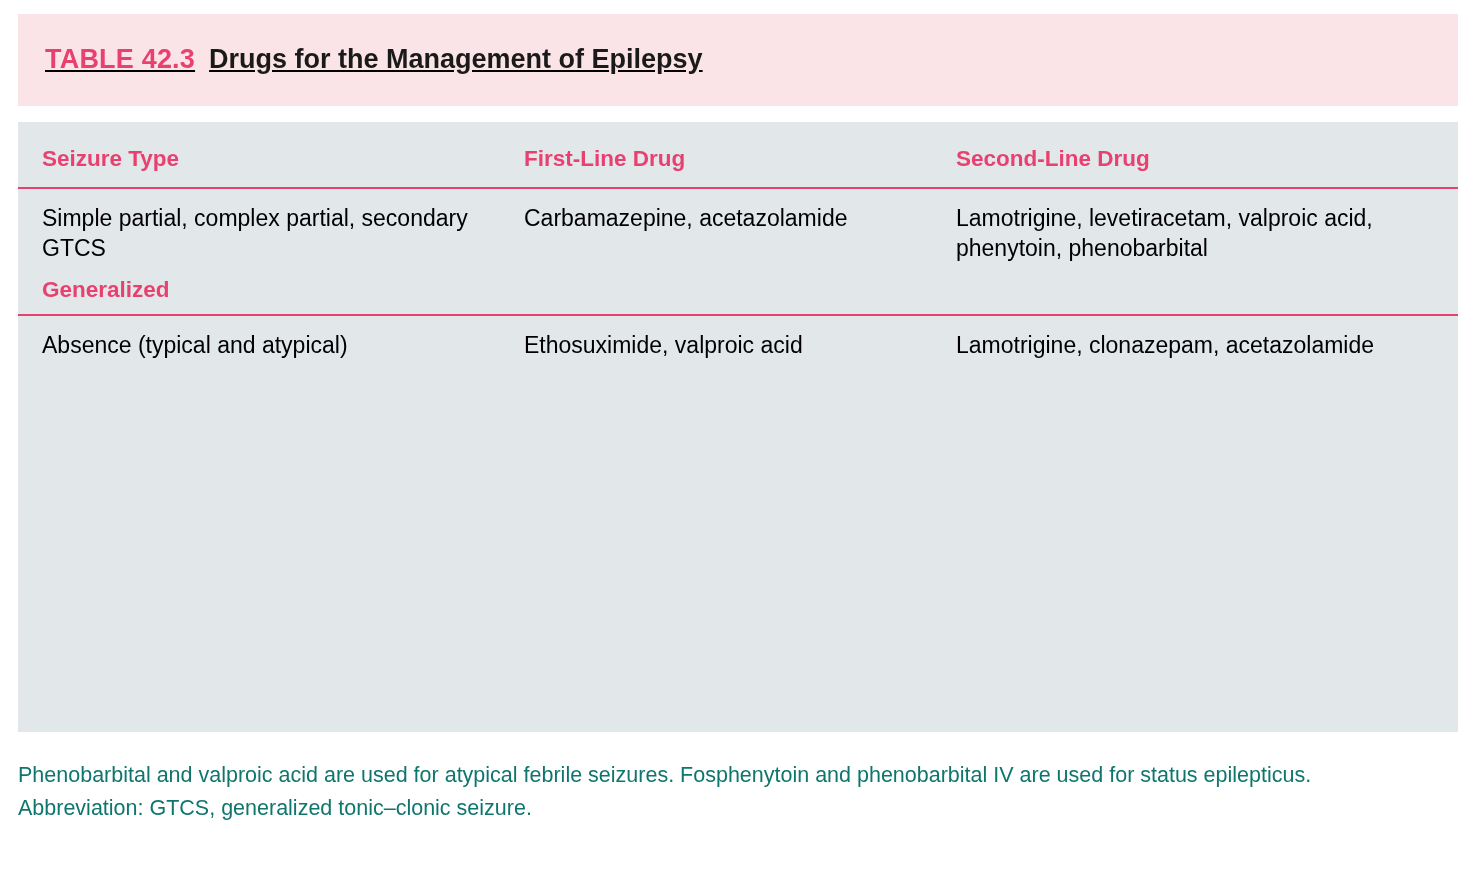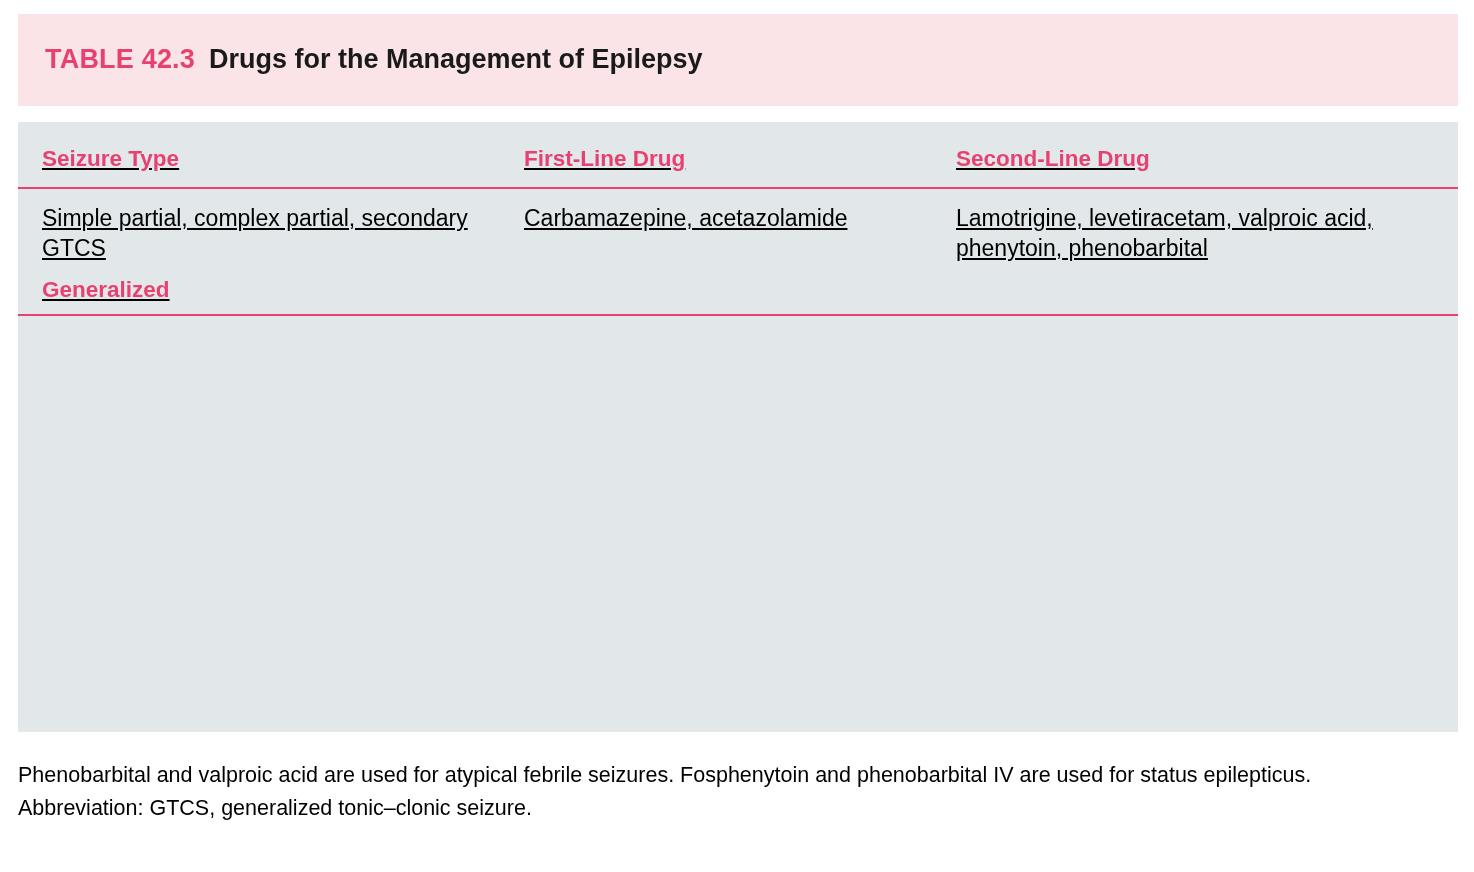--- a/index.html
+++ b/index.html
@@ -23,20 +23,21 @@
   .title-banner {
     position: absolute;
     left: 18px;
     top: 14px;
     width: 1440px;
     height: 92px;
     background: #fbe4e8;
     box-sizing: border-box;
     display: flex;
     align-items: center;
+    text-decoration: underline;
   }
   .title-text {
     padding-left: 27px;
     font-size: 27px;
     line-height: 1.1;
     white-space: nowrap;
   }
   .title-number {
     color: #e8416f;
     font-weight: bold;
@@ -54,21 +55,20 @@
     top: 122px;
     width: 1440px;
     height: 610px;
     background: #e2e7ea;
     box-sizing: border-box;
   }
   table.maintable {
     width: 100%;
     border-collapse: collapse;
     table-layout: fixed;
-    text-decoration: underline;
   }
   table.maintable col.c1 { width: 486px; }
   table.maintable col.c2 { width: 430px; }
   table.maintable col.c3 { width: 524px; }
 
   th, td {
     text-align: left;
     vertical-align: top;
     padding: 0;
   }
@@ -106,21 +106,21 @@
   .head-row th.c-second { padding-left: 20px; }
   .head-row th.c-third { padding-left: 22px; }
 
   
   .footnotes {
     position: absolute;
     left: 18px;
     top: 760px;
     width: 1420px;
     font-size: 21.5px;
-    color: #000000;
+    color: #0f766e;
     line-height: 1.42;
   }
   .footnotes p {
     margin: 0 0 2px 0;
   }
 </style>
 </head>
 <body>
 
 <div class="page">
@@ -147,20 +147,25 @@
       </thead>
       <tbody>
         <tr class="data-row first">
           <td class="c-first">Simple partial, complex partial, secondary GTCS</td>
           <td class="c-second">Carbamazepine, acetazolamide</td>
           <td class="c-third">Lamotrigine, levetiracetam, valproic acid, phenytoin, phenobarbital</td>
         </tr>
         <tr class="section-row tight">
           <td colspan="3">Generalized</td>
         </tr>
+        <tr class="data-row first">
+          <td class="c-first">Absence (typical and atypical)</td>
+          <td class="c-second">Ethosuximide, valproic acid</td>
+          <td class="c-third">Lamotrigine, clonazepam, acetazolamide</td>
+        </tr>
       </tbody>
     </table>
   </div>
 
   <div class="footnotes">
     <p>Phenobarbital and valproic acid are used for atypical febrile seizures. Fosphenytoin and phenobarbital IV are used for status epilepticus.</p>
     <p>Abbreviation: GTCS, generalized tonic–clonic seizure.</p>
   </div>
 
 </div>

